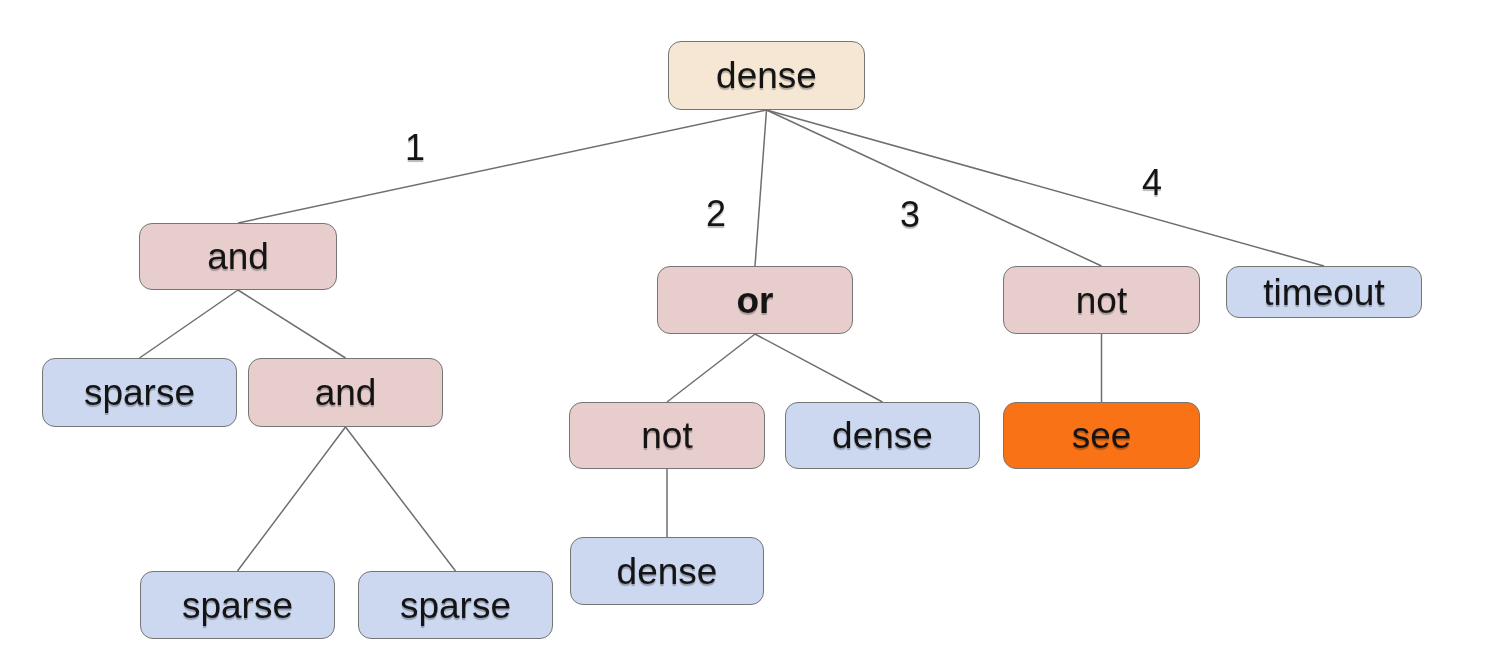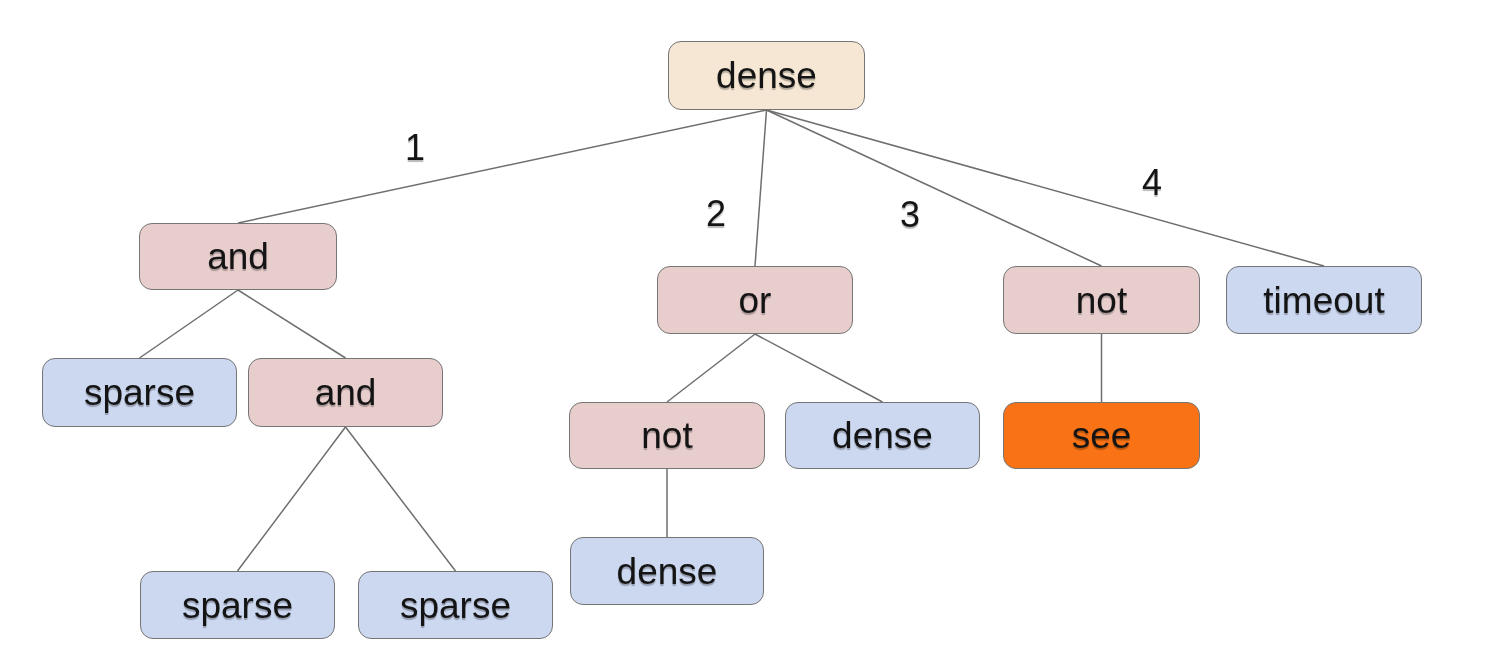--- a/index.html
+++ b/index.html
@@ -60,23 +60,23 @@
       <line x1="755" y1="334" x2="882.5" y2="402" stroke="#6e6e6e" stroke-width="1.5"></line>
       <line x1="667" y1="469" x2="667" y2="537" stroke="#6e6e6e" stroke-width="1.5"></line>
       <line x1="1101.5" y1="334" x2="1101.5" y2="402" stroke="#6e6e6e" stroke-width="1.5"></line>
     </svg>
 <div class="edge-label" style="left: 415px; top: 148px;">1</div>
     <div class="edge-label" style="left: 716px; top: 214px;">2</div>
     <div class="edge-label" style="left: 910px; top: 215px;">3</div>
     <div class="edge-label" style="left: 1152px; top: 183px;">4</div>
     <div class="node" style="left: 668px; top: 41px; width: 197px; height: 69px; background: rgb(245, 231, 211); border: 1.8px solid rgb(117, 117, 117); color: rgb(20, 20, 20);">dense</div>
     <div class="node" style="left: 139px; top: 223px; width: 198px; height: 67px; background: rgb(232, 205, 205); border: 1.8px solid rgb(117, 117, 117); color: rgb(20, 20, 20);">and</div>
-    <div class="node" style="left: 657px; top: 266px; width: 196px; height: 68px; background: rgb(232, 205, 205); border: 1.8px solid rgb(117, 117, 117); color: rgb(20, 20, 20);">or</div>
+    <div class="node" style="left: 657px; top: 266px; width: 196px; height: 68px; background: rgb(232, 205, 205); border: 1.8px solid rgb(117, 117, 117); color: rgb(20, 20, 20); font-weight: bold;">or</div>
     <div class="node" style="left: 1003px; top: 266px; width: 197px; height: 68px; background: rgb(232, 205, 205); border: 1.8px solid rgb(117, 117, 117); color: rgb(20, 20, 20);">not</div>
-    <div class="node" style="left: 1226px; top: 266px; width: 196px; height: 68px; background: rgb(204, 215, 240); border: 1.8px solid rgb(117, 117, 117); color: rgb(20, 20, 20);">timeout</div>
+    <div class="node" style="left: 1226px; top: 266px; width: 196px; height: 52px; background: rgb(204, 215, 240); border: 1.8px solid rgb(117, 117, 117); color: rgb(20, 20, 20);">timeout</div>
     <div class="node" style="left: 42px; top: 358px; width: 195px; height: 69px; background: rgb(204, 215, 240); border: 1.8px solid rgb(117, 117, 117); color: rgb(20, 20, 20);">sparse</div>
     <div class="node" style="left: 248px; top: 358px; width: 195px; height: 69px; background: rgb(232, 205, 205); border: 1.8px solid rgb(117, 117, 117); color: rgb(20, 20, 20);">and</div>
     <div class="node" style="left: 569px; top: 402px; width: 196px; height: 67px; background: rgb(232, 205, 205); border: 1.8px solid rgb(117, 117, 117); color: rgb(20, 20, 20);">not</div>
     <div class="node" style="left: 785px; top: 402px; width: 195px; height: 67px; background: rgb(204, 215, 240); border: 1.8px solid rgb(117, 117, 117); color: rgb(20, 20, 20);">dense</div>
     <div class="node" style="left: 1003px; top: 402px; width: 197px; height: 67px; background: #f97316; border: 1.8px solid rgb(117, 117, 117); color: rgb(20, 20, 20);">see</div>
     <div class="node" style="left: 570px; top: 537px; width: 194px; height: 68px; background: rgb(204, 215, 240); border: 1.8px solid rgb(117, 117, 117); color: rgb(20, 20, 20);">dense</div>
     <div class="node" style="left: 140px; top: 571px; width: 195px; height: 68px; background: rgb(204, 215, 240); border: 1.8px solid rgb(117, 117, 117); color: rgb(20, 20, 20);">sparse</div>
     <div class="node" style="left: 358px; top: 571px; width: 195px; height: 68px; background: rgb(204, 215, 240); border: 1.8px solid rgb(117, 117, 117); color: rgb(20, 20, 20);">sparse</div>
   </div>
 

